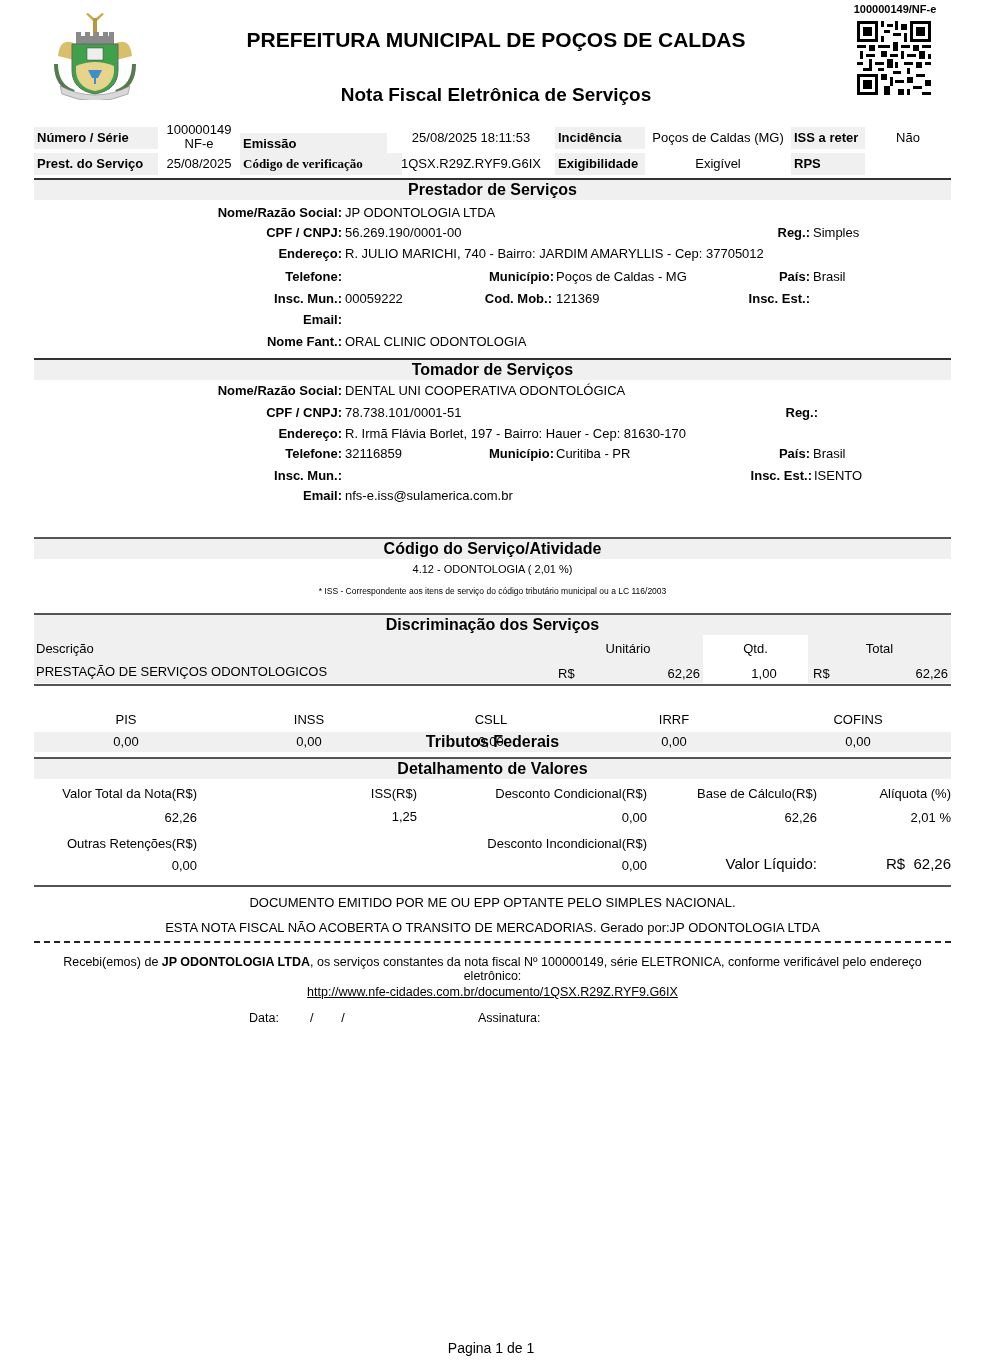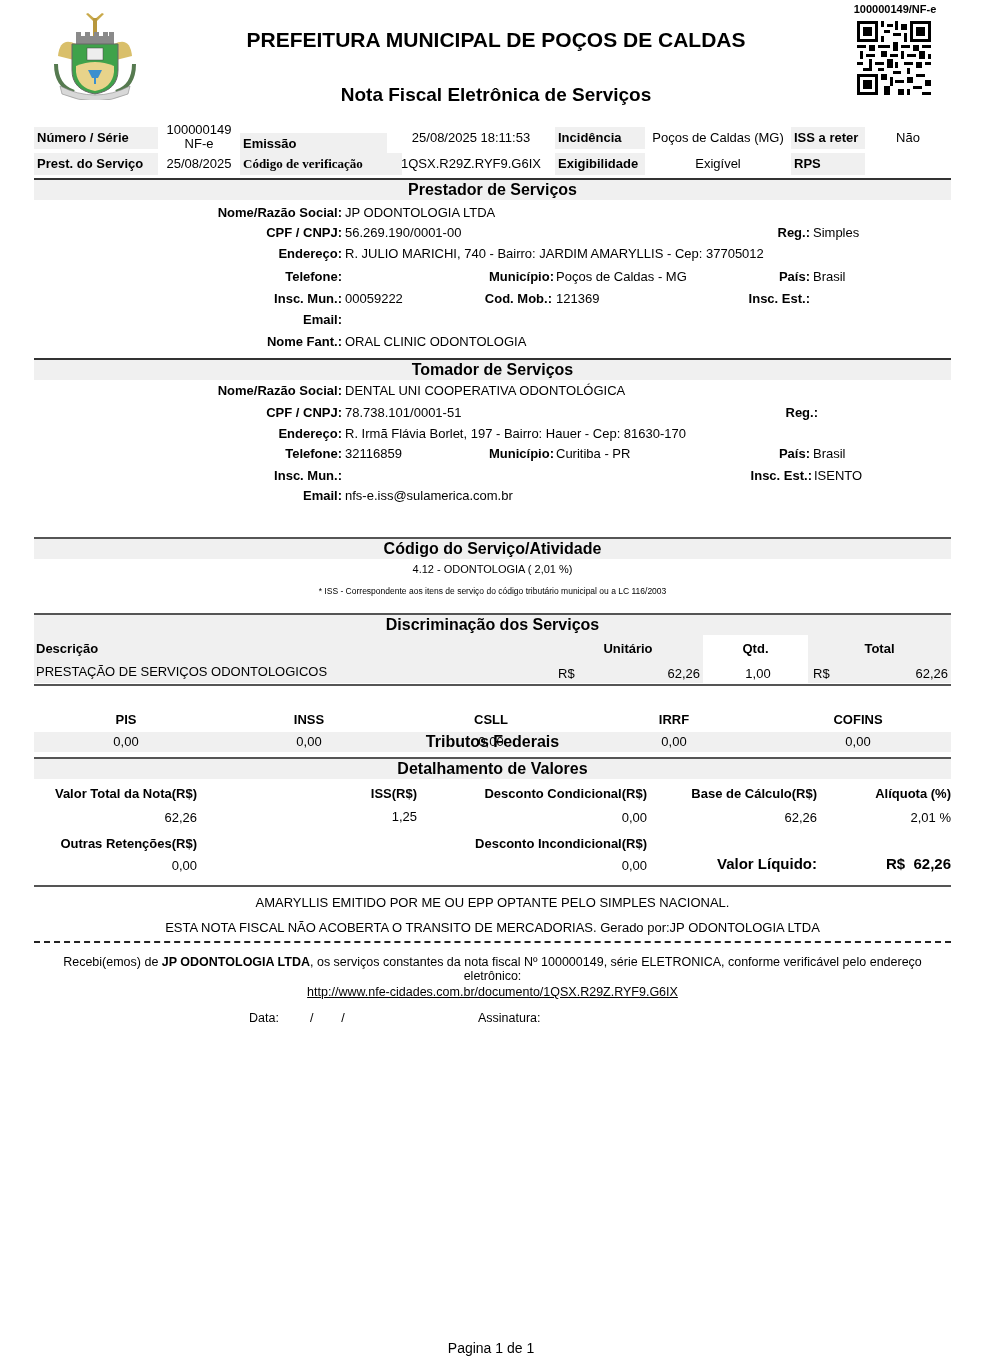--- a/index.html
+++ b/index.html
@@ -22,21 +22,21 @@
   .rule-thick { position: absolute; left: 34px; width: 917px; height: 2px; background: #333; }
   .rule-thin { position: absolute; left: 34px; width: 917px; height: 1px; background: #555; }
 
   .section-head { position: absolute; left: 34px; width: 917px; height: 20px; background: #f0f0f0; text-align: center; font-size: 16px; font-weight: bold; line-height: 20px; }
 
   .fl { position: absolute; font-weight: bold; text-align: right; font-size: 13px; white-space: nowrap; }
   .fv { position: absolute; font-size: 13px; white-space: nowrap; }
 
   .center-text { position: absolute; left: 34px; width: 917px; text-align: center; }
 
-  .col-head { position: absolute; font-weight: bold; font-size: 13px; white-space: nowrap; }
+  .col-head { position: absolute; font-weight: normal; font-size: 13px; white-space: nowrap; }
   .col-val { position: absolute; font-size: 13px; white-space: nowrap; }
 
   .dashed { position: absolute; left: 34px; width: 917px; top: 941px; border-top: 2px dashed #222; }
 
   a.link { color: #000; text-decoration: underline; }
 </style>
 </head>
 <body>
 
 <div class="abs logo">
@@ -242,21 +242,21 @@
 
   <div class="col-head" style="left:36px;top:641px;">Descrição</div>
   <div class="col-head" style="left:553px;top:641px;width:150px;text-align:center;">Unitário</div>
   <div class="col-head" style="left:703px;top:641px;width:105px;text-align:center;">Qtd.</div>
   <div class="col-head" style="left:808px;top:641px;width:143px;text-align:center;">Total</div>
 
   <div>
     <div class="col-val" style="left:36px;top:664px;">PRESTAÇÃO DE SERVIÇOS ODONTOLOGICOS</div>
     <div class="col-val" style="left:558px;top:666px;">R$</div>
     <div class="col-val" style="left:600px;top:666px;width:100px;text-align:right;">62,26</div>
-    <div class="col-val" style="left:703px;top:666px;width:110px;text-align:center;">1,00</div>
+    <div class="col-val" style="left:703px;top:666px;width:122px;text-align:center;">1,00</div>
     <div class="col-val" style="left:813px;top:666px;">R$</div>
     <div class="col-val" style="left:848px;top:666px;width:100px;text-align:right;">62,26</div>
   </div>
 </div>
 
 <div class="rule-thin" style="top:684px;height:2px;background:#555;"></div>
 <div>
   <div class="section-head" style="top:686px;margin-top:46px;">Tributos Federais</div>
   <div class="col-head" style="left:66px;top:712px;width:120px;text-align:center;">PIS</div>
   <div class="col-val" style="left:66px;top:734px;width:120px;text-align:center;">0,00</div>
@@ -295,21 +295,21 @@
   <div class="col-head" style="right:335px;top:836px;">Desconto Incondicional(R$)</div>
   <div class="col-val" style="right:335px;top:858px;">0,00</div>
 
   <div class="col-head" style="right:165px;top:855px;font-size:15px;">Valor Líquido:</div>
   <div class="col-head" style="right:31px;top:855px;font-size:15px;white-space:pre;">R$  62,26</div>
 </div>
 
 <div class="rule-thin" style="top:885px;height:2px;background:#555;"></div>
 
 <div>
-  <div class="center-text" style="top:895px;">AMARYLLIS EMITIDO POR ME OU EPP OPTANTE PELO SIMPLES NACIONAL.</div>
+  <div class="center-text" style="top:895px;">DOCUMENTO EMITIDO POR ME OU EPP OPTANTE PELO SIMPLES NACIONAL.</div>
   <div class="center-text" style="top:920px;">ESTA NOTA FISCAL NÃO ACOBERTA O TRANSITO DE MERCADORIAS. Gerado por:JP ODONTOLOGIA LTDA</div>
 
   <div class="dashed"></div>
 
   <div class="center-text" style="top:955px;font-size:12.5px;line-height:14px;">
     <span>Recebi(emos) de </span><b>JP ODONTOLOGIA LTDA</b><span>, os serviços constantes da nota fiscal Nº 100000149, série ELETRONICA, conforme verificável pelo endereço eletrônico:</span>
   </div>
   <div class="center-text" style="top:985px;font-size:12.5px;">
     <a class="link">http://www.nfe-cidades.com.br/documento/1QSX.R29Z.RYF9.G6IX</a>
   </div>

